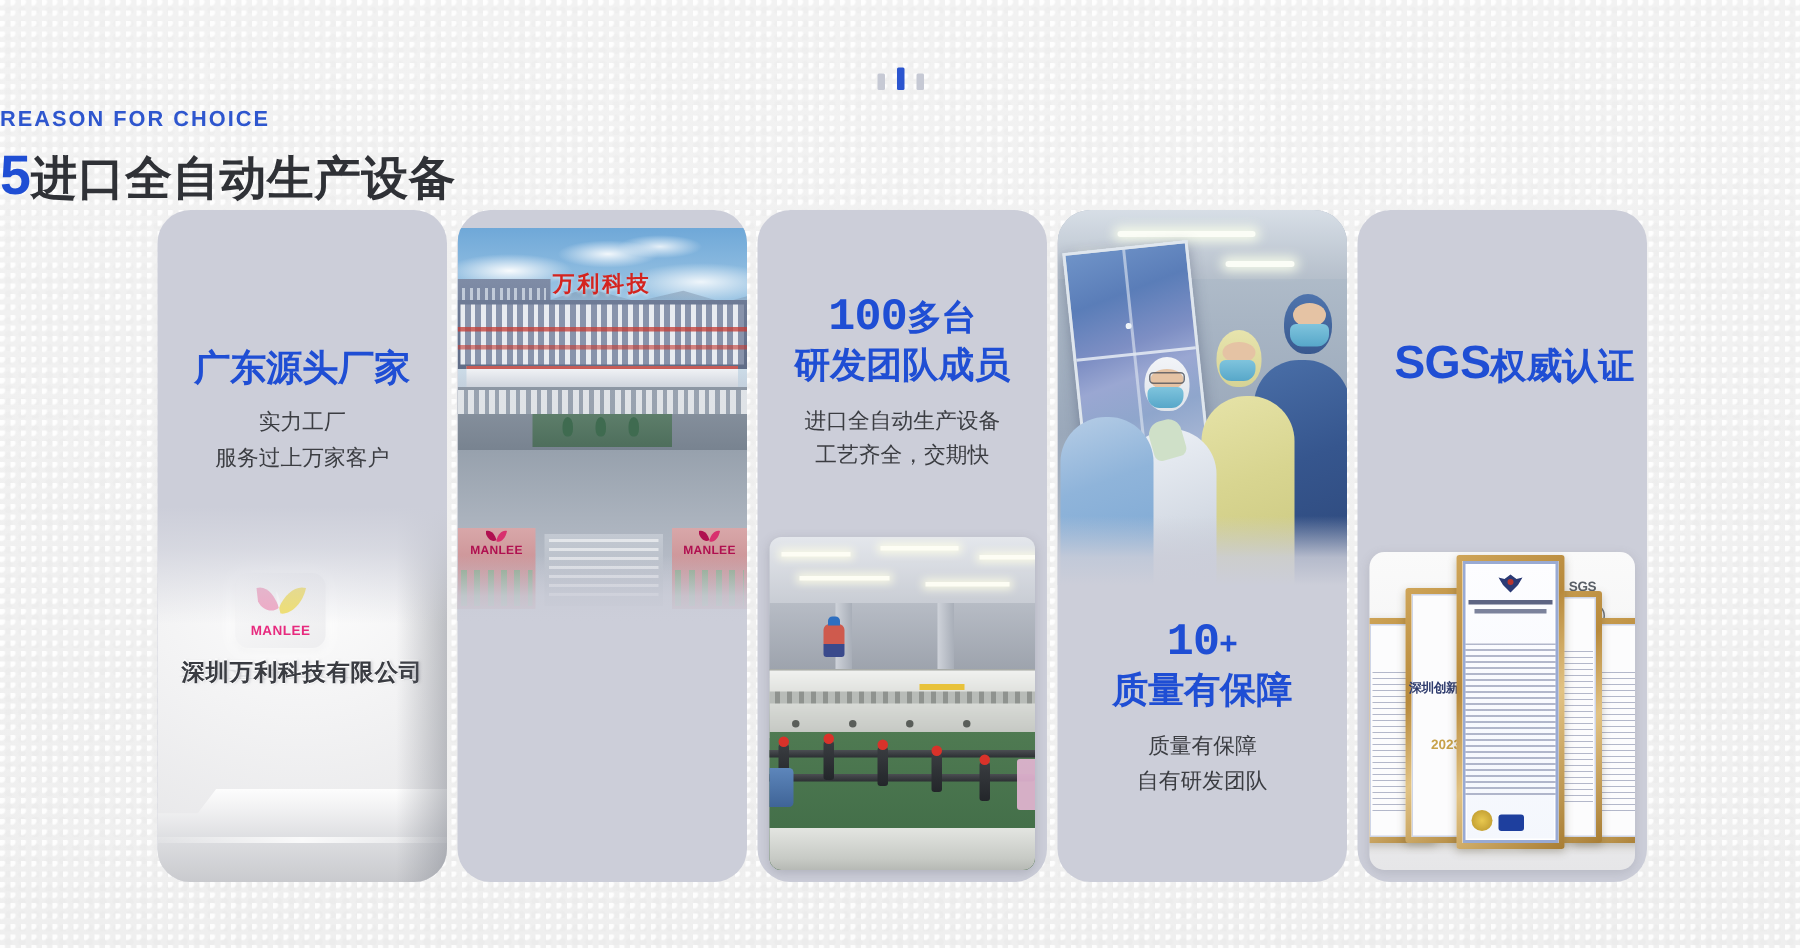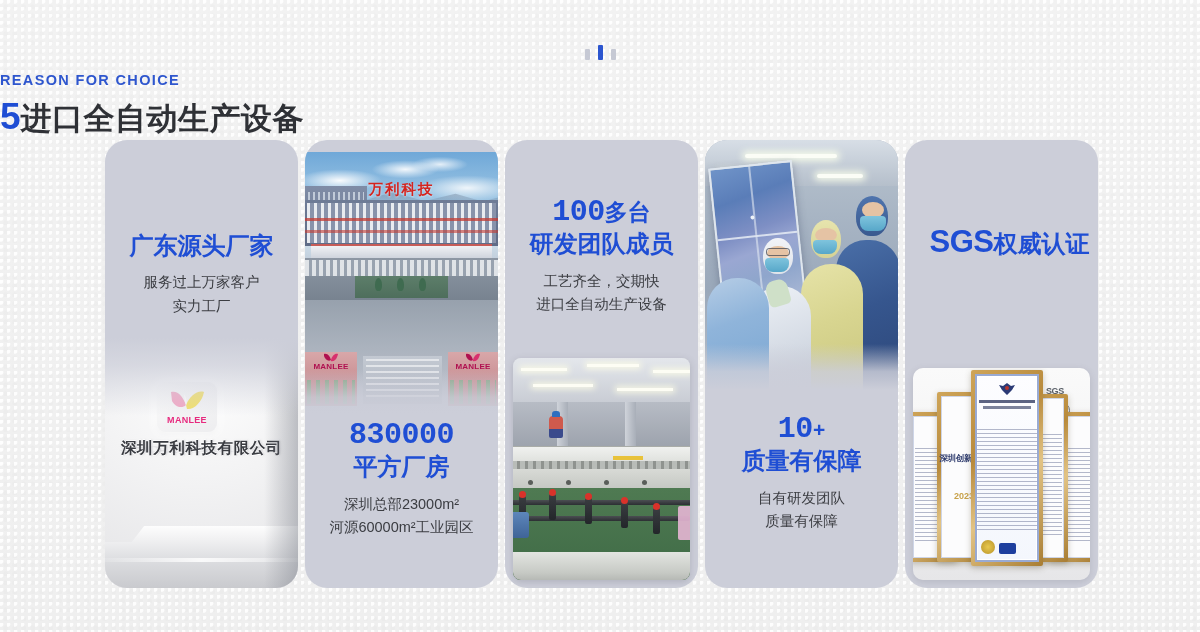--- a/index.html
+++ b/index.html
@@ -498,22 +498,22 @@
       <div class="c1-counter"></div>
       <div class="c1-counter-edge"></div>
       <div class="c1-shadowR"></div>
       <div class="c1-fade"></div>
     </div>
     <div class="txt">
       <div class="big">
         <span class="cn-lg">广东源头厂家</span>
       </div>
       <div class="sub">
+        <div>实力工厂</div>
         <div>服务过上万家客户</div>
-        <div>实力工厂</div>
       </div>
     </div>
   </div>
 
   <div class="card c2">
     <div class="photo c2-photo">
       <div class="c2-sky"></div>
       <div class="c2-clouds"></div>
       <div class="c2-hills"></div>
       <div class="c2-bldgL">
@@ -548,41 +548,31 @@
           <svg class="mark" viewBox="0 0 16 9">
             <path d="M1 1 C5 0 7 4 8 7 C5 9 2 6 1 3 Z" fill="#b01050"></path>
             <path d="M8 7 C9 3 12 0 15 1 C14 6 11 9 8 8 Z" fill="#d8306e"></path>
           </svg>
           <div class="logo">MANLEE</div>
           <div class="win"></div>
         </div>
       </div>
       <div class="c2-haze"></div>
     </div>
-    <div class="txt">
-      <div class="big">
-        <div><span class="mega">830000</span></div>
-        <div><span class="cn-lg">平方厂房</span></div>
-      </div>
-      <div class="sub">
-        <div>深圳总部23000m²</div>
-        <div>河源60000m²工业园区</div>
-      </div>
-    </div>
   </div>
 
   <div class="card c3">
     <div class="txt">
       <div class="big">
         <div><span class="mega">100</span><span class="cn">多台</span></div>
         <div><span class="cn-lg">研发团队成员</span></div>
       </div>
       <div class="sub">
+        <div>进口全自动生产设备</div>
         <div>工艺齐全，交期快</div>
-        <div>进口全自动生产设备</div>
       </div>
     </div>
     <div class="photo c3-photo">
       <div class="c3-wrap">
         <div class="c3-ceil">
           <span class="lamp" style="left:8px;top:10px;width:46px"></span>
           <span class="lamp" style="left:74px;top:6px;width:52px"></span>
           <span class="lamp" style="left:140px;top:12px;width:38px"></span>
           <span class="lamp" style="left:20px;top:26px;width:60px"></span>
           <span class="lamp" style="left:104px;top:30px;width:56px"></span>
@@ -648,22 +638,22 @@
         <div class="c4-glove"></div>
         <div class="c4-haze"></div>
       </div>
     </div>
     <div class="txt">
       <div class="big">
         <div><span class="mega">10</span><span class="plus">+</span></div>
         <div><span class="cn-lg">质量有保障</span></div>
       </div>
       <div class="sub">
+        <div>质量有保障</div>
         <div>自有研发团队</div>
-        <div>质量有保障</div>
       </div>
     </div>
   </div>
 
   <div class="card c5">
     <div class="txt">
       <div class="big">
         <span class="sgs">SGS</span><span class="cn-lg">权威认证</span>
       </div>
       <div class="sub">

